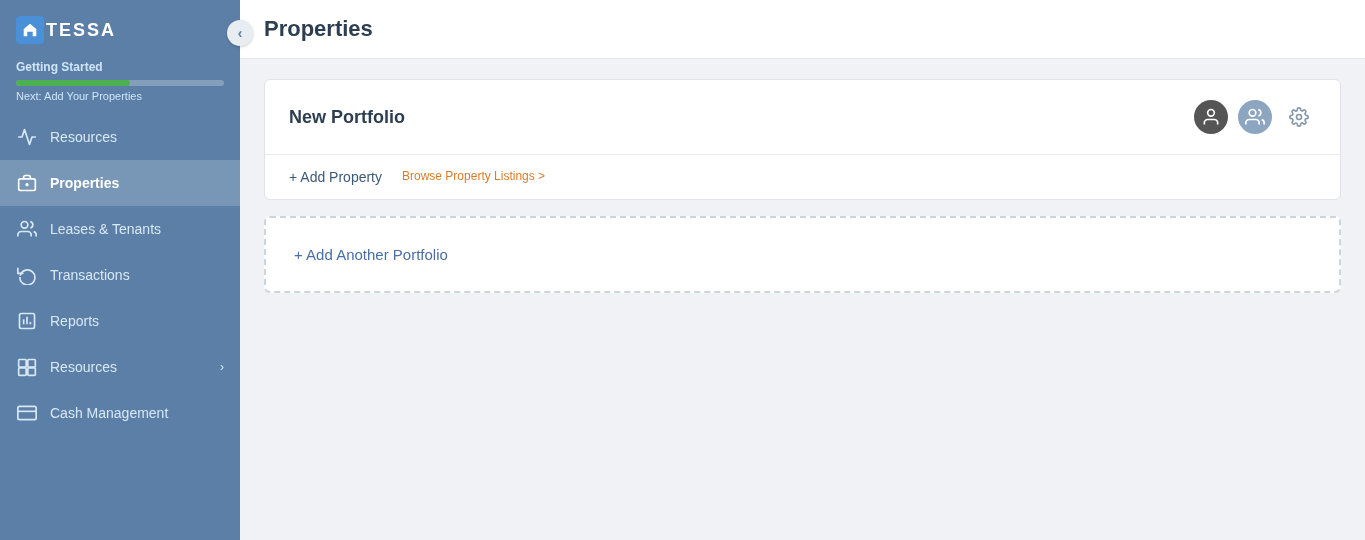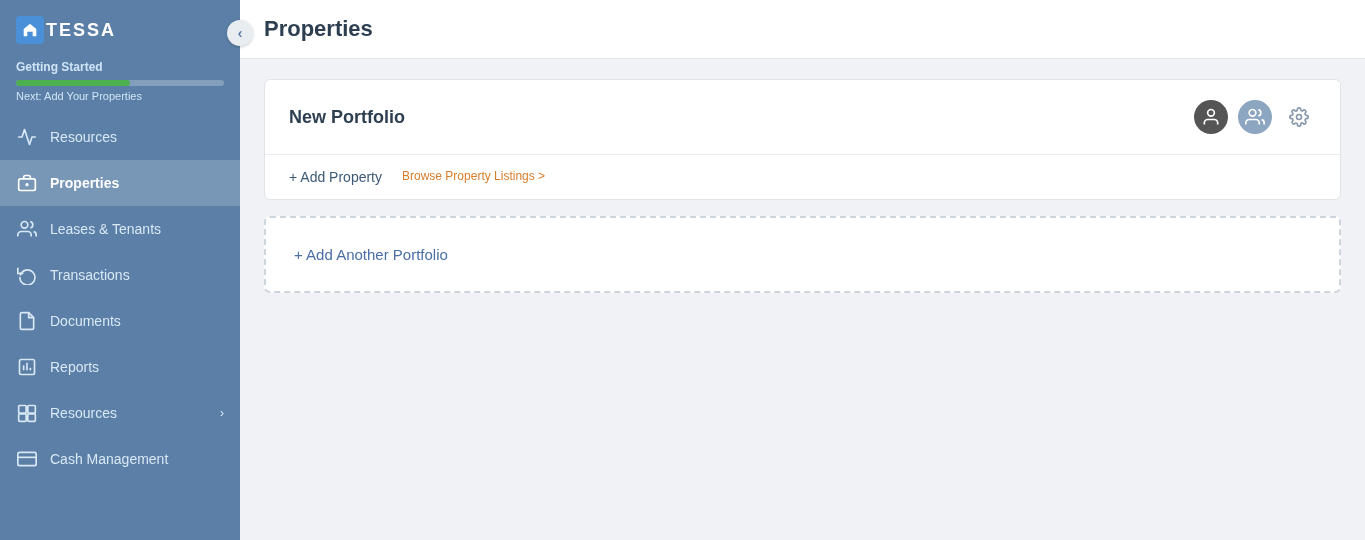--- a/index.html
+++ b/index.html
@@ -343,29 +343,20 @@
     <div class="nav-item">
       <span class="nav-icon">
         <svg class="icon-svg" viewBox="0 0 24 24" stroke="currentColor" fill="none">
           <polyline points="1 4 1 10 7 10" stroke-width="2" stroke-linecap="round"></polyline>
           <path d="M3.51 15a9 9 0 1 0 .49-3" stroke-width="2" stroke-linecap="round"></path>
         </svg>
       </span>
       <span>Transactions</span>
     </div>
 
-    <div class="nav-item">
-      <span class="nav-icon">
-        <svg class="icon-svg" viewBox="0 0 24 24" stroke="currentColor" fill="none">
-          <path d="M14 2H6a2 2 0 0 0-2 2v16a2 2 0 0 0 2 2h12a2 2 0 0 0 2-2V8z" stroke-width="2"></path>
-          <polyline points="14 2 14 8 20 8" stroke-width="2"></polyline>
-        </svg>
-      </span>
-      <span>Documents</span>
-    </div>
 
     <div class="nav-item">
       <span class="nav-icon">
         <svg class="icon-svg" viewBox="0 0 24 24" stroke="currentColor" fill="none">
           <rect x="3" y="3" width="18" height="18" rx="2" stroke-width="2"></rect>
           <line x1="8" y1="10" x2="8" y2="16" stroke-width="2"></line>
           <line x1="12" y1="7" x2="12" y2="16" stroke-width="2"></line>
           <line x1="16" y1="13" x2="16" y2="16" stroke-width="2"></line>
         </svg>
       </span>

